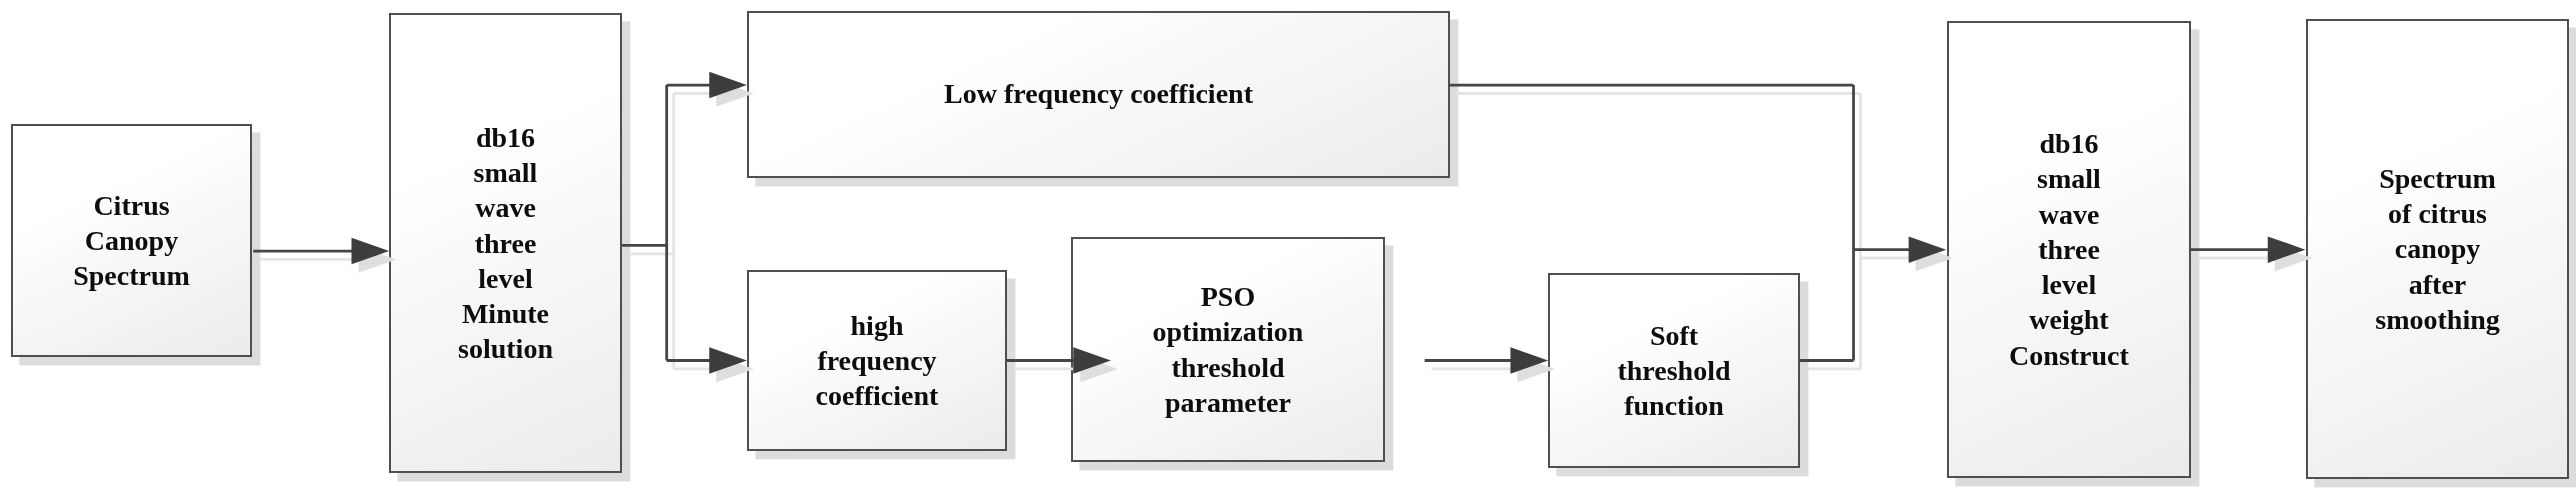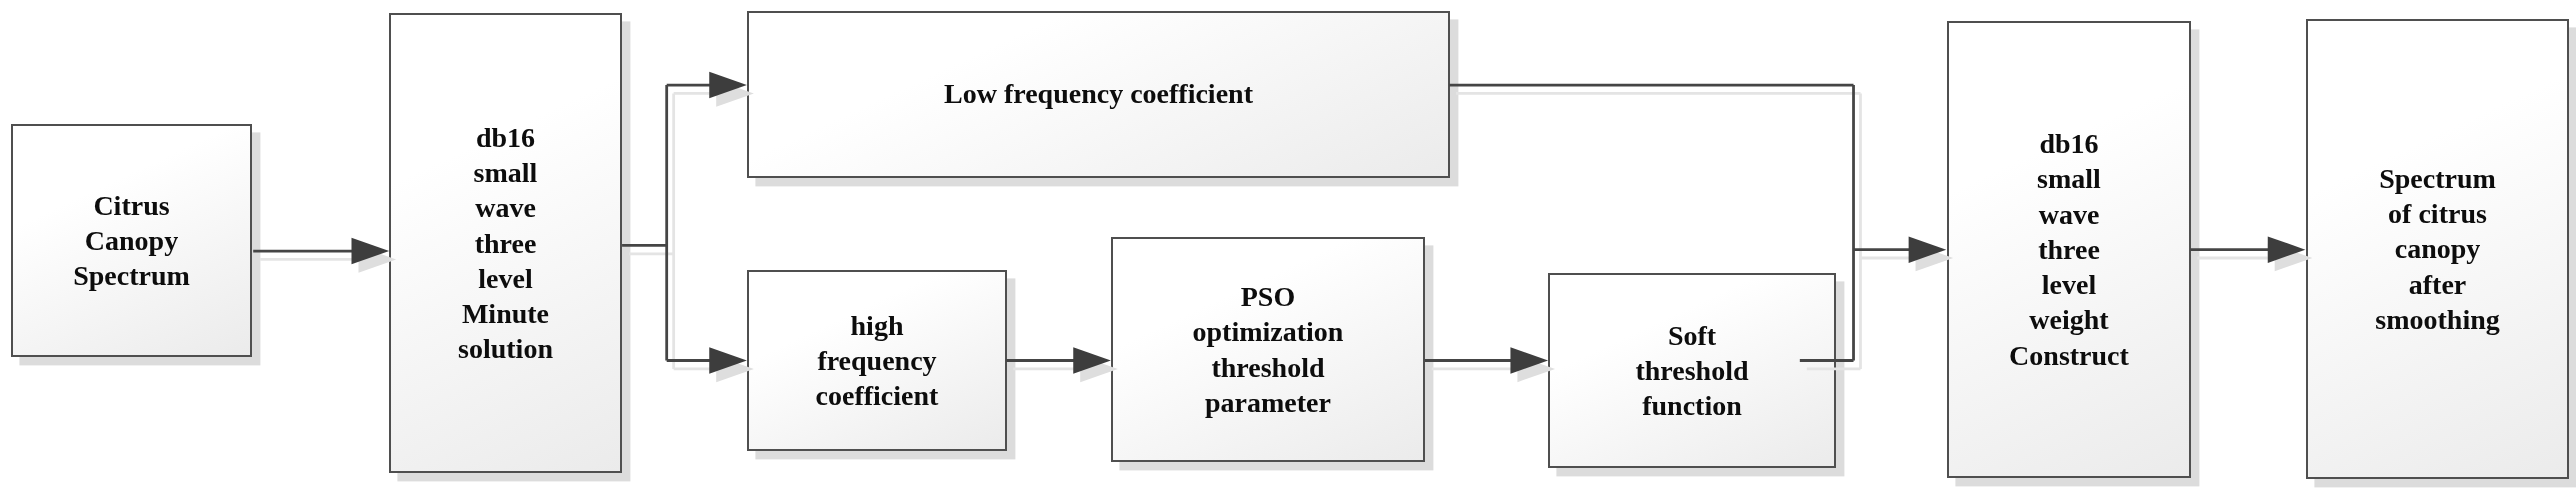--- a/index.html
+++ b/index.html
@@ -36,22 +36,22 @@
     font-weight:bold;
     font-size:28px;
     line-height:1.26;
     color:var(--text,#0d0d0d);
     width:100%;
   }
   #n1{left:11px;  top:124px; width:241px;  height:233px;}
   #n2{left:389px; top:13.3px;  width:233px;  height:460px;}
   #n3{left:747px;top:10.5px;  width:703px; height:167px;}
   #n4{left:747px;top:270px; width:260px;  height:181px;}
-  #n5{left:1111px;top:237px; width:314px;  height:225px;}
-  #n6{left:1548px;top:273px; width:288px;  height:195px;}
+  #n5{left:1071px;top:237px; width:314px;  height:225px;}
+  #n6{left:1548px;top:273px; width:252px;  height:195px;}
   #n7{left:1947px;top:21px;  width:244px;  height:457px;}
   #n8{left:2306px;top:19px;  width:263px;  height:460px;}
   .wires{position:absolute;left:0;top:0;width:2576px;height:493px;pointer-events:none;}
   .wire{fill:none;stroke:var(--connector,#454545);stroke-width:4;}
   .wire-shadow{fill:none;stroke:var(--connector-shadow,#e4e4e4);stroke-width:4;}
   .head{fill:var(--arrowhead,#3d3d3d);stroke:none;}
   .head-shadow{fill:var(--arrowhead-shadow,#dedede);stroke:none;}
 </style>
 </head>
 <body>

